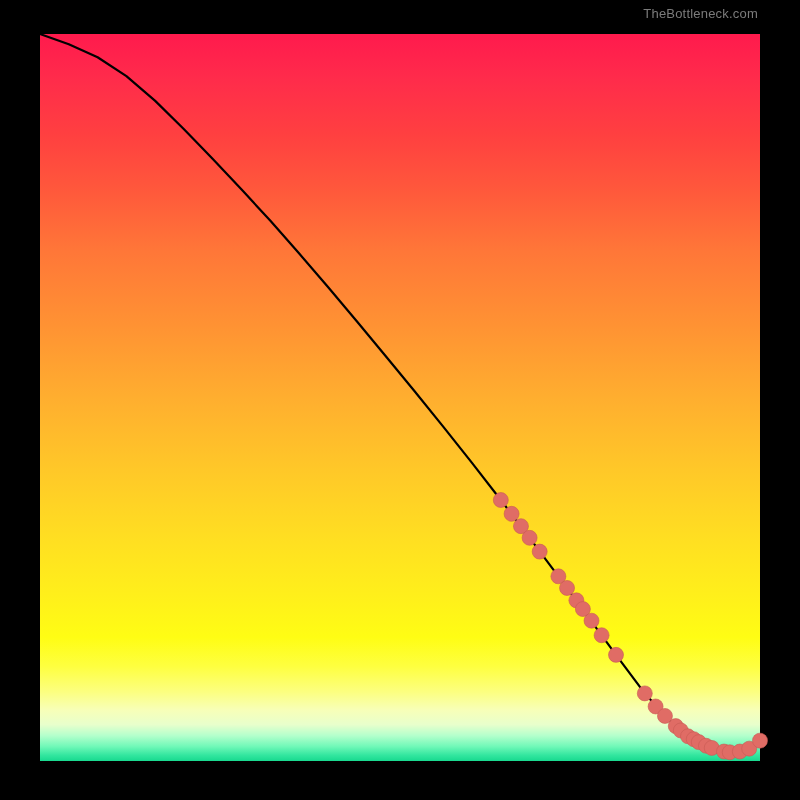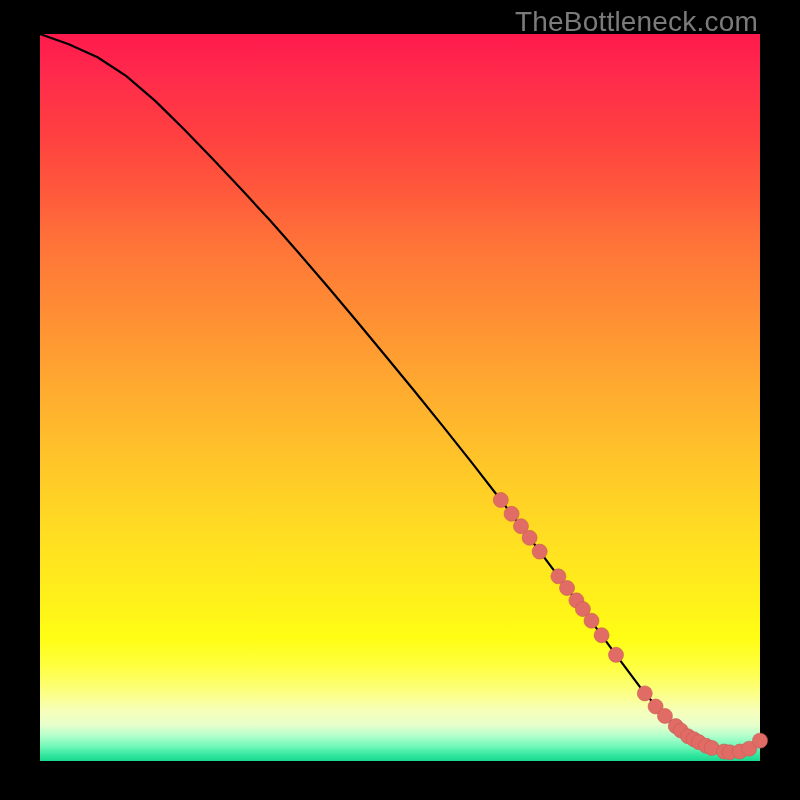--- a/index.html
+++ b/index.html
@@ -52,21 +52,21 @@
     top: 0;
     width: 720px;
     height: 727px;
     overflow: visible;
   }
   .watermark {
     position: absolute;
     top: 6px;
     right: 42px;
     color: #7b7b7b;
-    font-size: 28px;
+    font-size: 13px;
     font-weight: 500;
     letter-spacing: 0.2px;
   }
 </style>
 </head>
 <body>
 
 <div class="frame">
   <div class="watermark">TheBottleneck.com</div>
 

